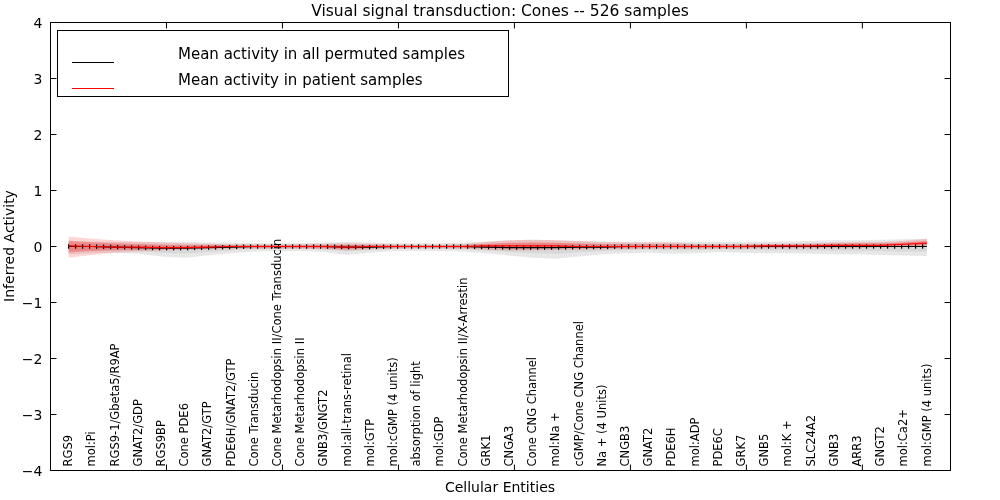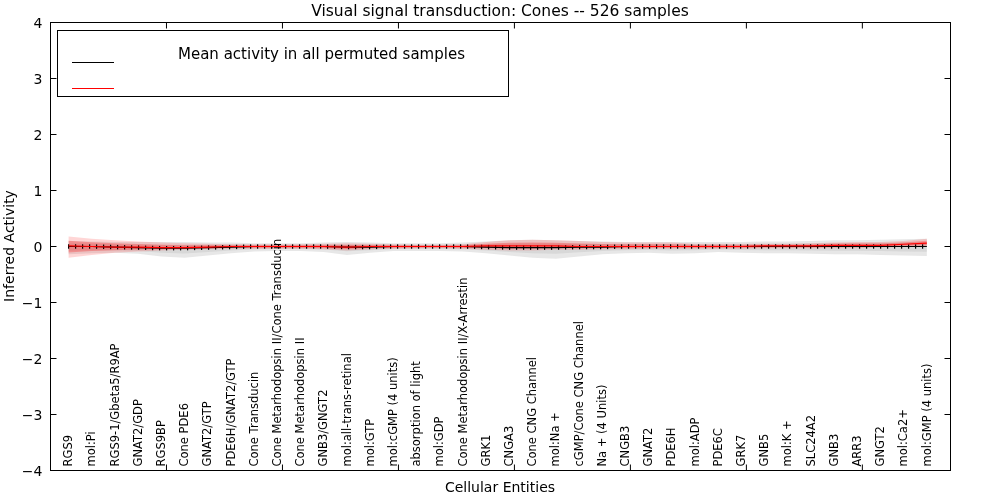--- a/index.html
+++ b/index.html
@@ -271,16 +271,17 @@
     <text class="axlabel" x="500" y="492" text-anchor="middle">Cellular Entities</text>
   </svg>
 
   <div class="legend">
     <div class="legend-row">
       <span class="legend-line" id="legend-line-0" style="border-top-color: rgb(0, 0, 0);"></span>
       <span class="legend-label">Mean activity in all permuted samples</span>
     </div>
     <div class="legend-row">
       <span class="legend-line" id="legend-line-1" style="border-top-color: rgb(255, 0, 0);"></span>
+      <span class="legend-label">Mean activity in patient samples</span>
     </div>
   </div>
 
 </div>
 
 </body></html>

